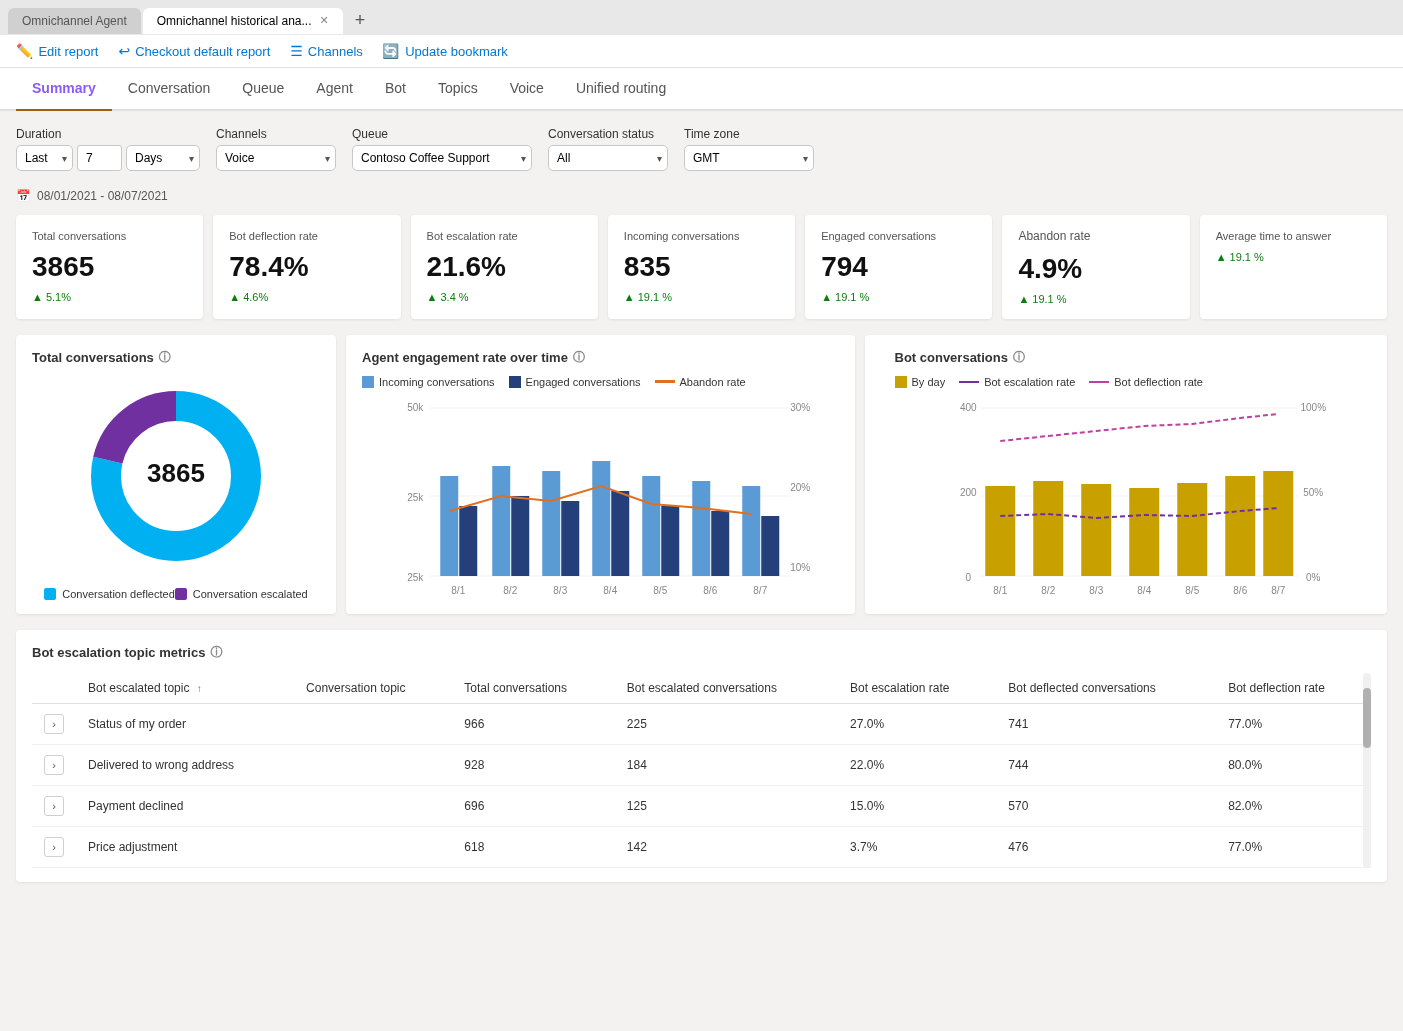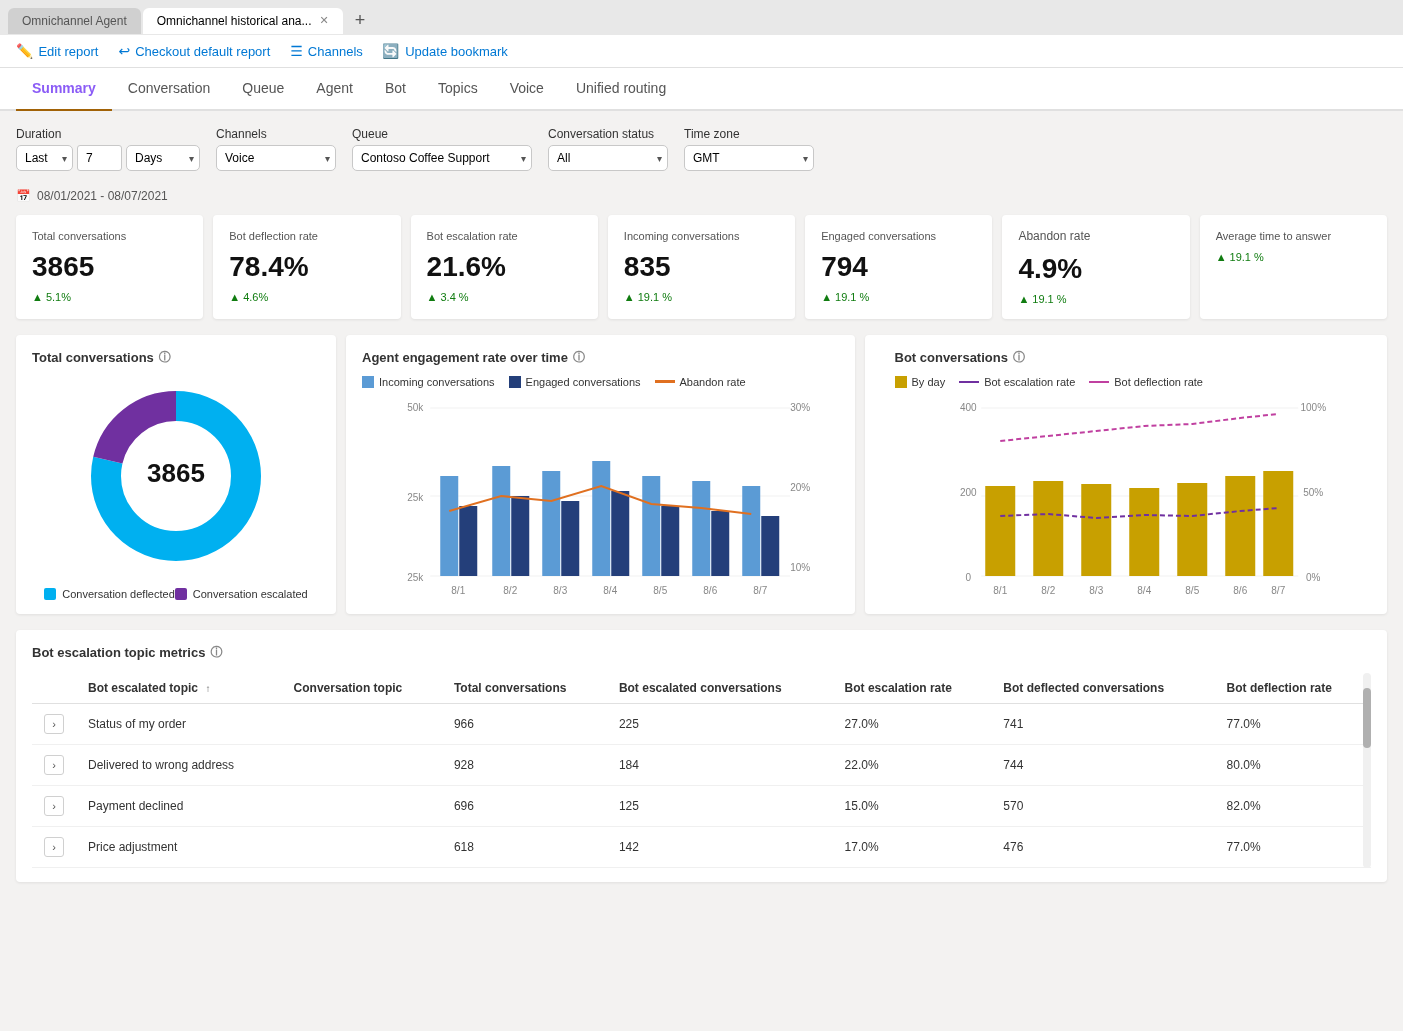--- a/index.html
+++ b/index.html
@@ -59,21 +59,21 @@
     
     .bar-legend { display: flex; gap: 14px; margin-bottom: 8px; flex-wrap: wrap; }
     .bar-legend-item { display: flex; align-items: center; gap: 5px; font-size: 11px; }
     .legend-square { width: 12px; height: 12px; }
     .legend-line { width: 20px; height: 3px; }
 
     
     .table-card { background: #fff; border-radius: 4px; padding: 14px 16px; box-shadow: 0 1px 3px rgba(0,0,0,0.08); }
     .table-title { font-size: 13px; font-weight: 600; color: #333; margin-bottom: 12px; display: flex; align-items: center; gap: 5px; }
     table { width: 100%; border-collapse: collapse; }
-    th { font-size: 12px; font-weight: 700; color: #333; text-align: left; padding: 8px 12px; border-bottom: 1px solid #e0e0e0; white-space: nowrap; }
+    th { font-size: 12px; font-weight: 400; color: #333; text-align: left; padding: 8px 12px; border-bottom: 1px solid #e0e0e0; white-space: nowrap; }
     td { font-size: 12px; color: #333; padding: 10px 12px; border-bottom: 1px solid #f0f0f0; }
     .expand-btn { cursor: pointer; color: #555; font-size: 11px; display: flex; align-items: center; justify-content: center; width: 20px; height: 20px; border: 1px solid #d0d0d0; border-radius: 3px; }
     .sort-icon { font-size: 10px; color: #666; margin-left: 4px; }
     .table-wrapper { position: relative; overflow: hidden; }
 
     select { padding: 5px 24px 5px 8px; border: 1px solid #c8c8c8; border-radius: 5px; font-size: 12px; background: #fff; appearance: none; cursor: pointer; }
     .select-wrapper { position: relative; display: inline-block; }
     .select-wrapper::after { content: '▾'; position: absolute; right: 6px; top: 50%; transform: translateY(-50%); font-size: 10px; color: #555; pointer-events: none; }
 
     svg text { font-family: 'Segoe UI', Arial, sans-serif; }
@@ -459,21 +459,21 @@
     <td>82.0%</td>
   </tr>
             <tr>
     <td>
                 <div class="expand-btn">›</div>
               </td>
     <td>Price adjustment</td>
     <td></td>
     <td>618</td>
     <td>142</td>
-    <td>17.0%</td>
+    <td>3.7%</td>
     <td>476</td>
     <td>77.0%</td>
   </tr>
           </tbody>
       </table>
       <div style="position:absolute; right:0; top:0; bottom:0; width:8px; background:#f0f0f0; border-radius:4px;">
         <div style="width:8px; height:60px; background:#b0b0b0; border-radius:4px; margin-top:15px;"></div>
       </div>
     </div>
   </div>

